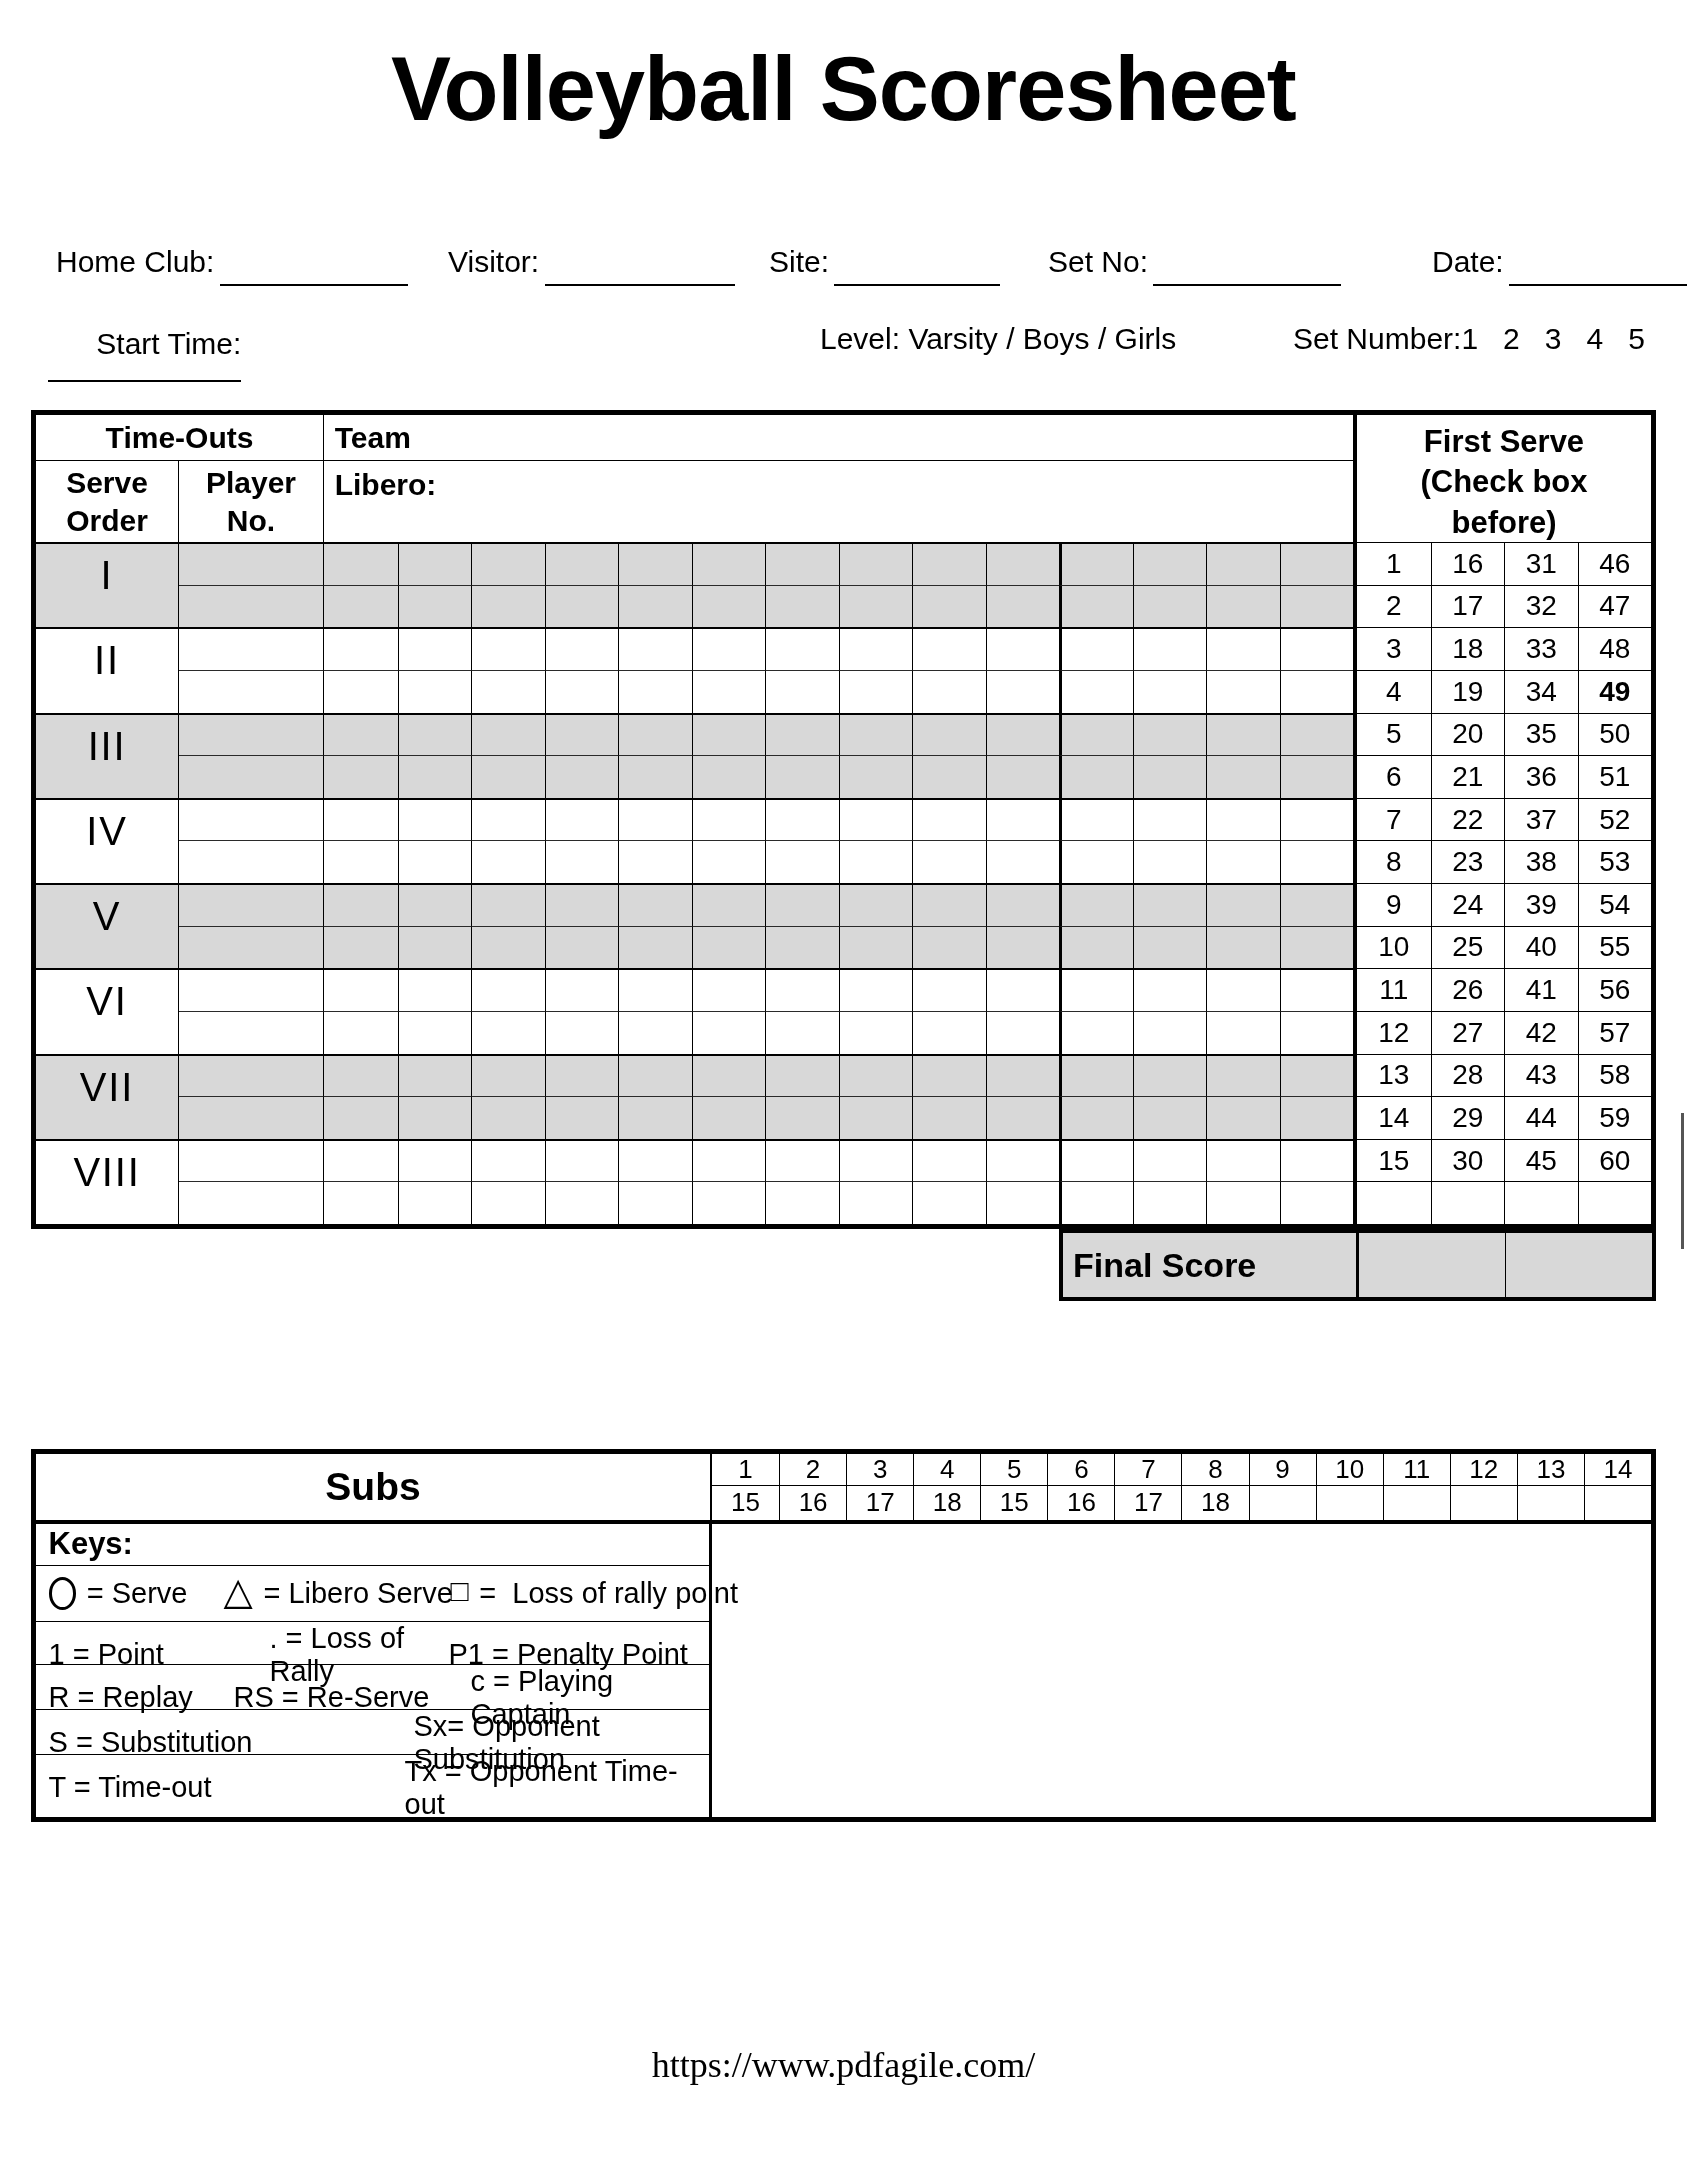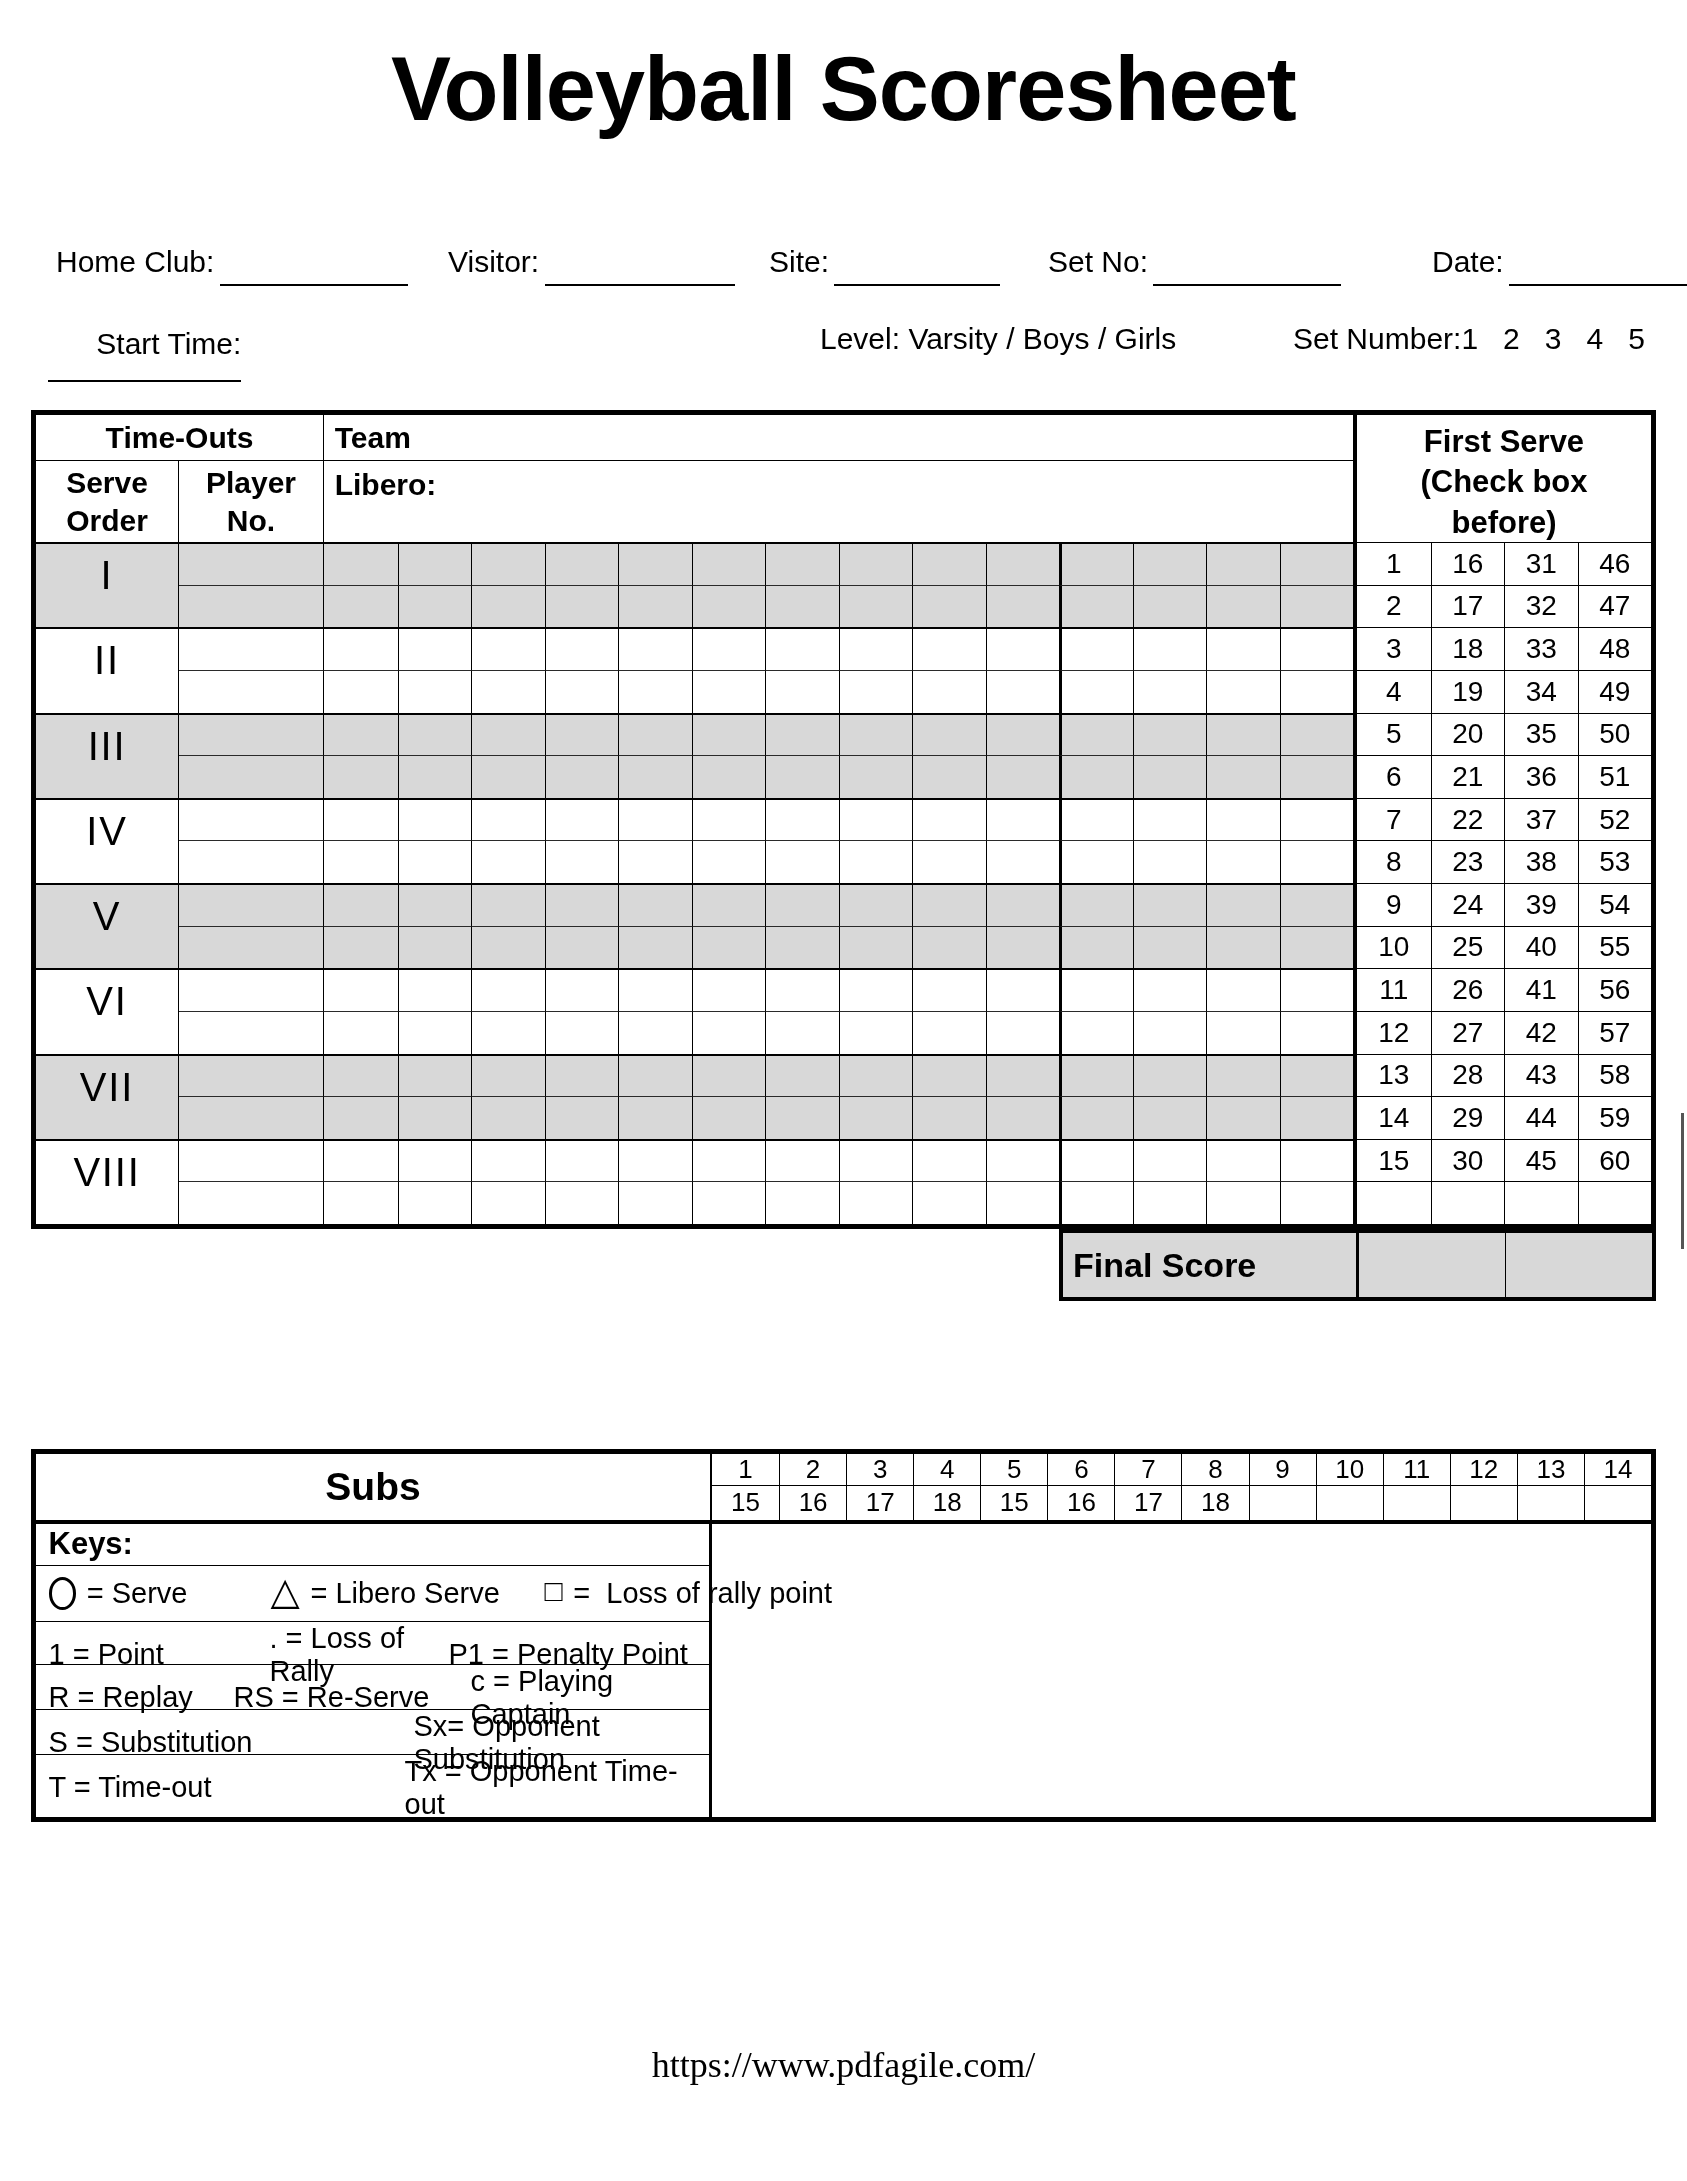--- a/index.html
+++ b/index.html
@@ -68,21 +68,21 @@
   .subs-grid{flex:1;display:grid;grid-template-columns:repeat(14,1fr);grid-template-rows:1fr 1.12fr;}
   .subs-cell{box-sizing:border-box;display:flex;align-items:center;justify-content:center;font-size:26px;}
   .subs-cell.bl{border-left:1.8px solid #000;}
   .subs-cell.bt{border-top:1.8px solid #000;}
 
   .subs-bottom{flex:1;display:flex;}
   .keys-panel{width:676px;border-right:3.6px solid #000;box-sizing:border-box;display:flex;flex-direction:column;}
   .keys-row{box-sizing:border-box;padding-left:12.5px;display:flex;align-items:center;font-size:29px;}
   .keys-row + .keys-row{border-top:1.8px solid #000;}
   .kr-1{height:41px;font-weight:700;font-size:31px;}
-  .kr-2{height:56px;display:grid;grid-template-columns:175px 227px auto;align-items:center;gap:47px;}
+  .kr-2{height:56px;display:grid;grid-template-columns:175px 227px auto;align-items:center;}
   .kr-3{height:43px;display:grid;grid-template-columns:221px 179px auto;align-items:center;}
   .kr-4{height:45px;display:grid;grid-template-columns:185px 237px auto;align-items:center;}
   .kr-5{height:45px;display:grid;grid-template-columns:365px auto;align-items:center;}
   .kr-6{flex:1;display:grid;grid-template-columns:356px auto;align-items:center;}
   .key-item{display:flex;align-items:center;gap:10.7px;white-space:pre;}
   .sym-circle{display:inline-block;width:21.5px;height:27px;border:3.6px solid #000;border-radius:50%;}
   .sym-tri{font-size:38px;line-height:1;position:relative;top:-2.7px;}
   .sym-sq{font-size:30px;line-height:1;position:relative;top:-1.8px;}
 
   .comments-panel{flex:1;position:relative;}
@@ -410,21 +410,21 @@
         <div class="cell fs-cell bl" style="grid-area: 3 / 2;">17</div>
         <div class="cell fs-cell bl" style="grid-area: 3 / 3;">32</div>
         <div class="cell fs-cell bl" style="grid-area: 3 / 4;">47</div>
         <div class="cell fs-cell" style="grid-area: 4 / 1;">3</div>
         <div class="cell fs-cell bl" style="grid-area: 4 / 2;">18</div>
         <div class="cell fs-cell bl" style="grid-area: 4 / 3;">33</div>
         <div class="cell fs-cell bl" style="grid-area: 4 / 4;">48</div>
         <div class="cell fs-cell" style="grid-area: 5 / 1;">4</div>
         <div class="cell fs-cell bl" style="grid-area: 5 / 2;">19</div>
         <div class="cell fs-cell bl" style="grid-area: 5 / 3;">34</div>
-        <div class="cell fs-cell bl" style="grid-area: 5 / 4;">49</div>
+        <div class="cell fs-cell bl" style="grid-area: 5 / 4; font-weight: bold;">49</div>
         <div class="cell fs-cell" style="grid-area: 6 / 1;">5</div>
         <div class="cell fs-cell bl" style="grid-area: 6 / 2;">20</div>
         <div class="cell fs-cell bl" style="grid-area: 6 / 3;">35</div>
         <div class="cell fs-cell bl" style="grid-area: 6 / 4;">50</div>
         <div class="cell fs-cell" style="grid-area: 7 / 1;">6</div>
         <div class="cell fs-cell bl" style="grid-area: 7 / 2;">21</div>
         <div class="cell fs-cell bl" style="grid-area: 7 / 3;">36</div>
         <div class="cell fs-cell bl" style="grid-area: 7 / 4;">51</div>
         <div class="cell fs-cell" style="grid-area: 8 / 1;">7</div>
         <div class="cell fs-cell bl" style="grid-area: 8 / 2;">22</div>

